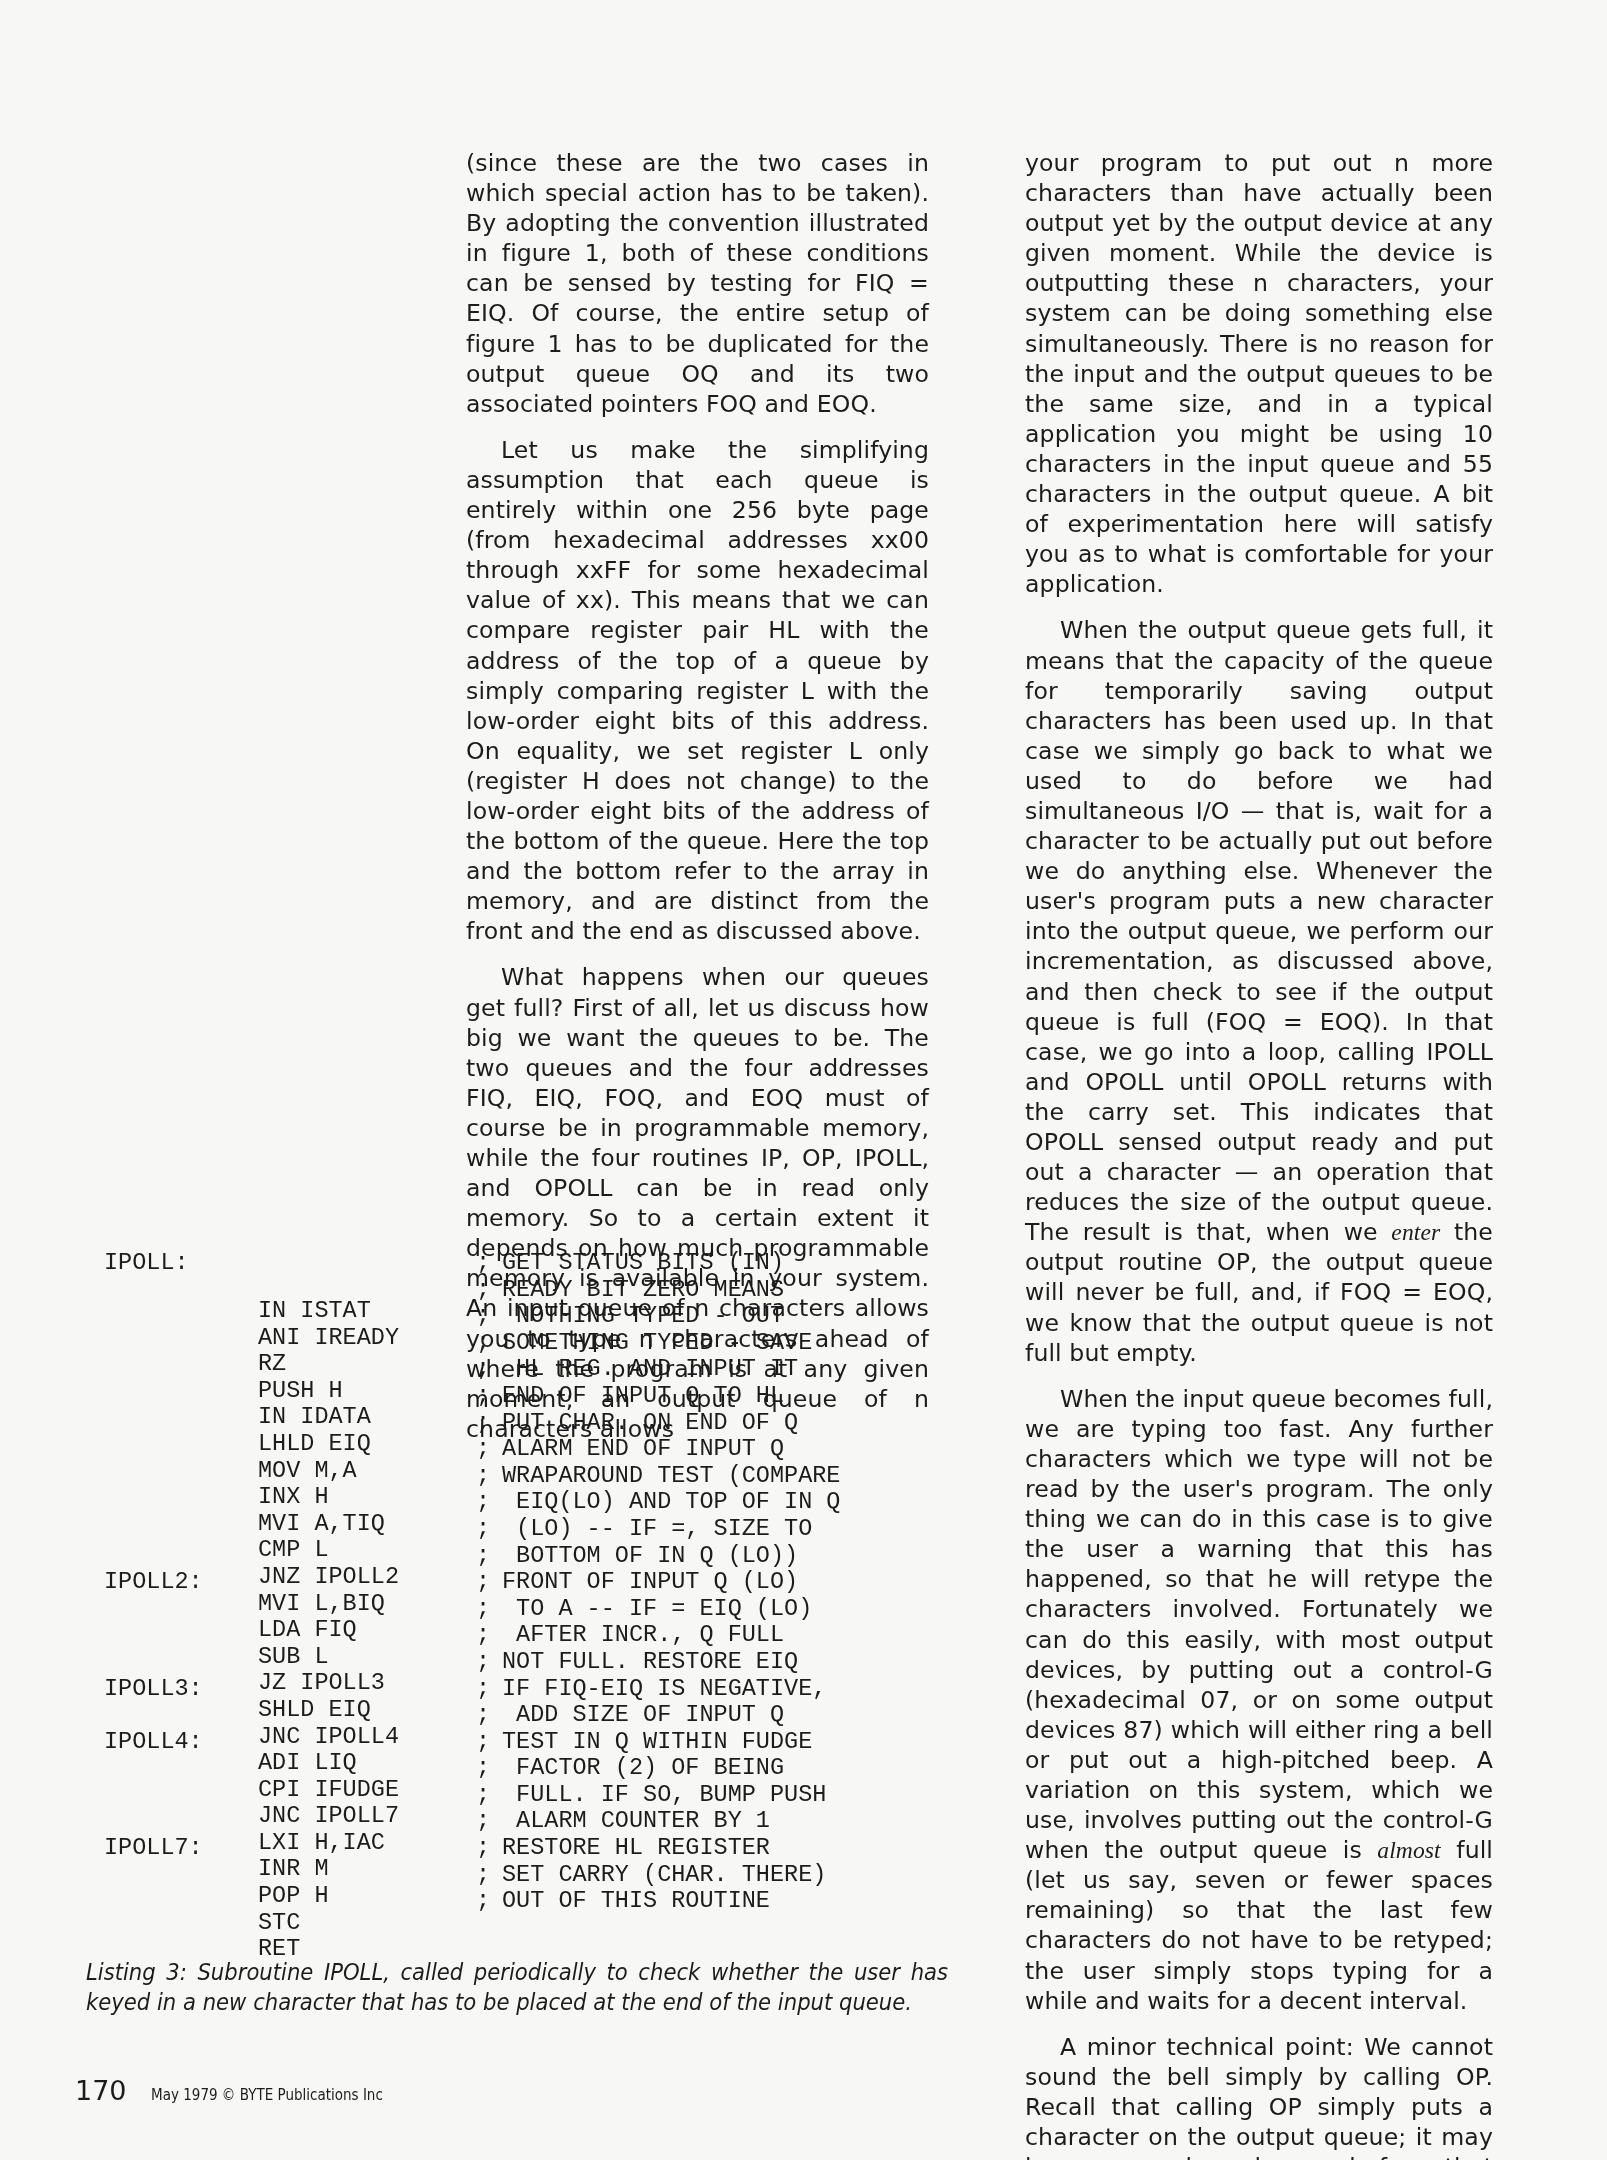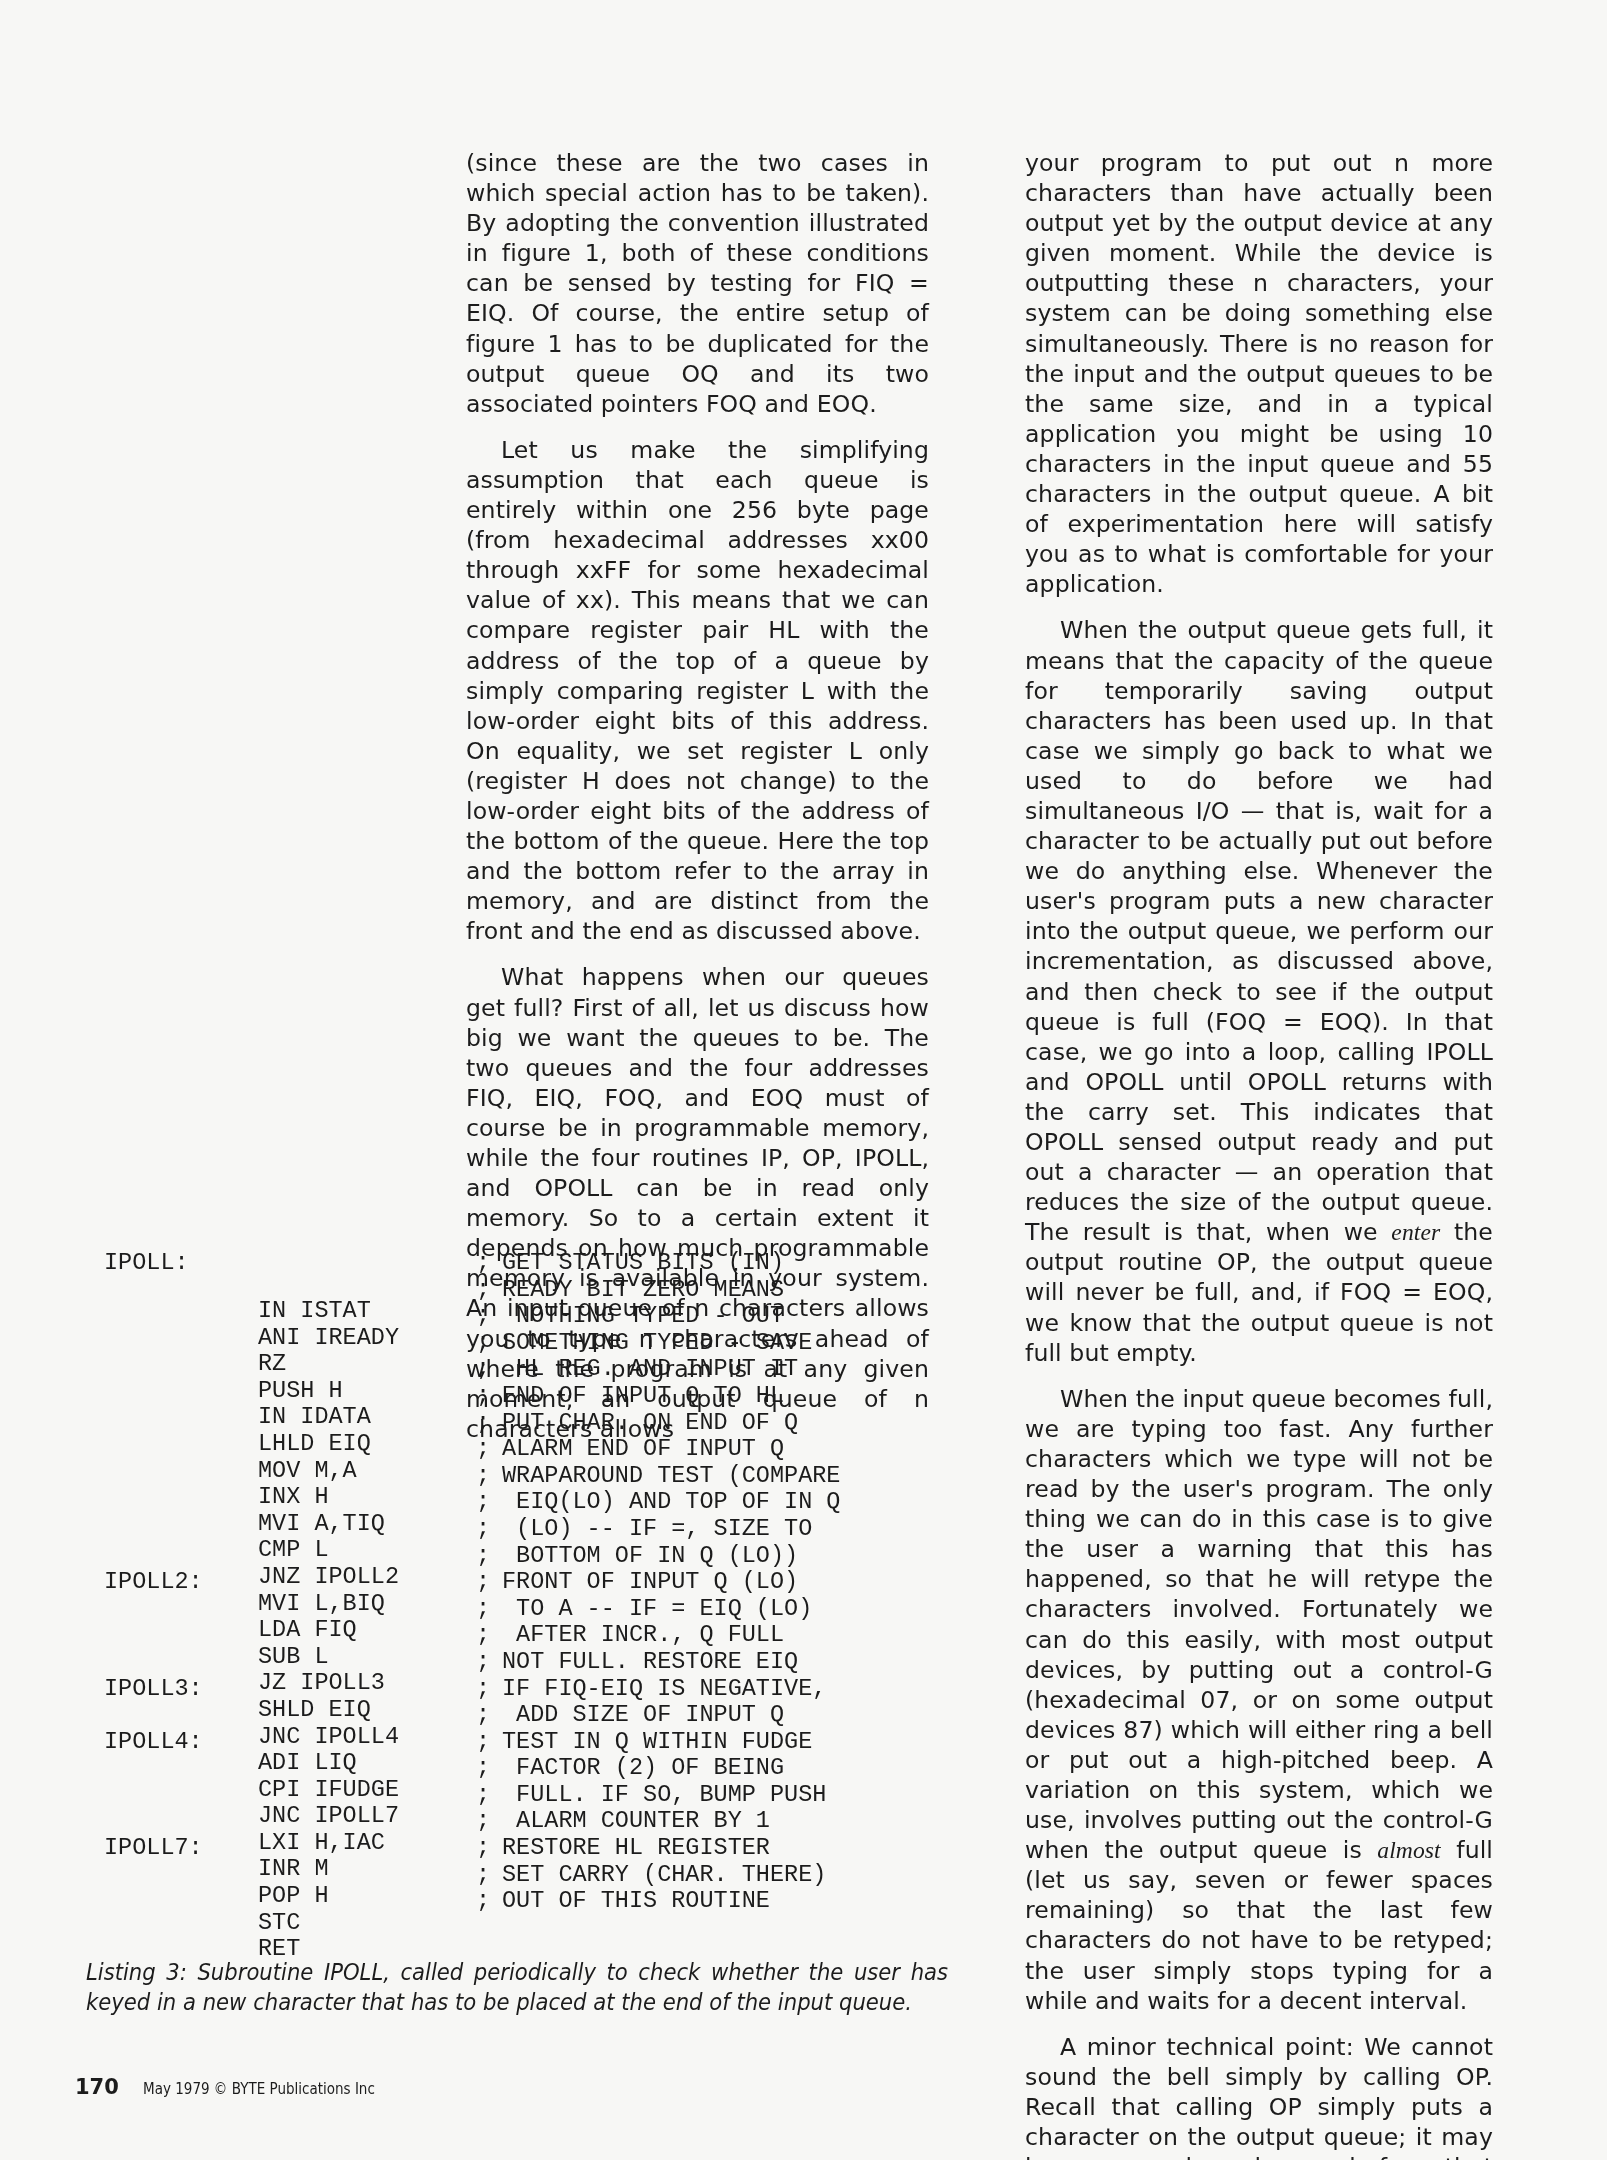--- a/index.html
+++ b/index.html
@@ -95,22 +95,22 @@
     #footer {
       position: absolute;
       left: 75px;
       top: 2075px;
       font-family: "DejaVu Sans", sans-serif;
       color: #1c1c1c;
       display: flex;
       align-items: baseline;
     }
     #page-number {
-      font-weight: bold;
-      font-size: 21px;
+      font-weight: normal;
+      font-size: 27px;
       margin-right: 24px;
     }
     #footer-credit {
       font-size: 15px;
       transform: scaleX(0.9);
       transform-origin: left center;
       display: inline-block;
     }
   </style>
 </head>

